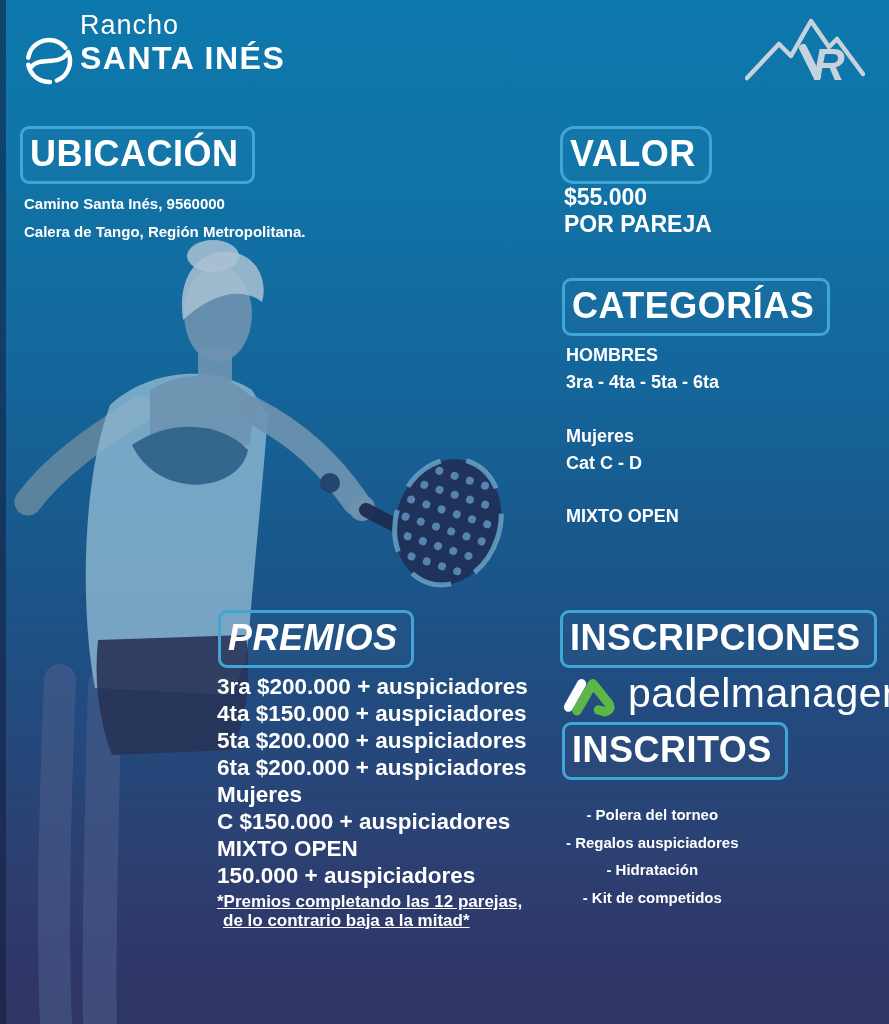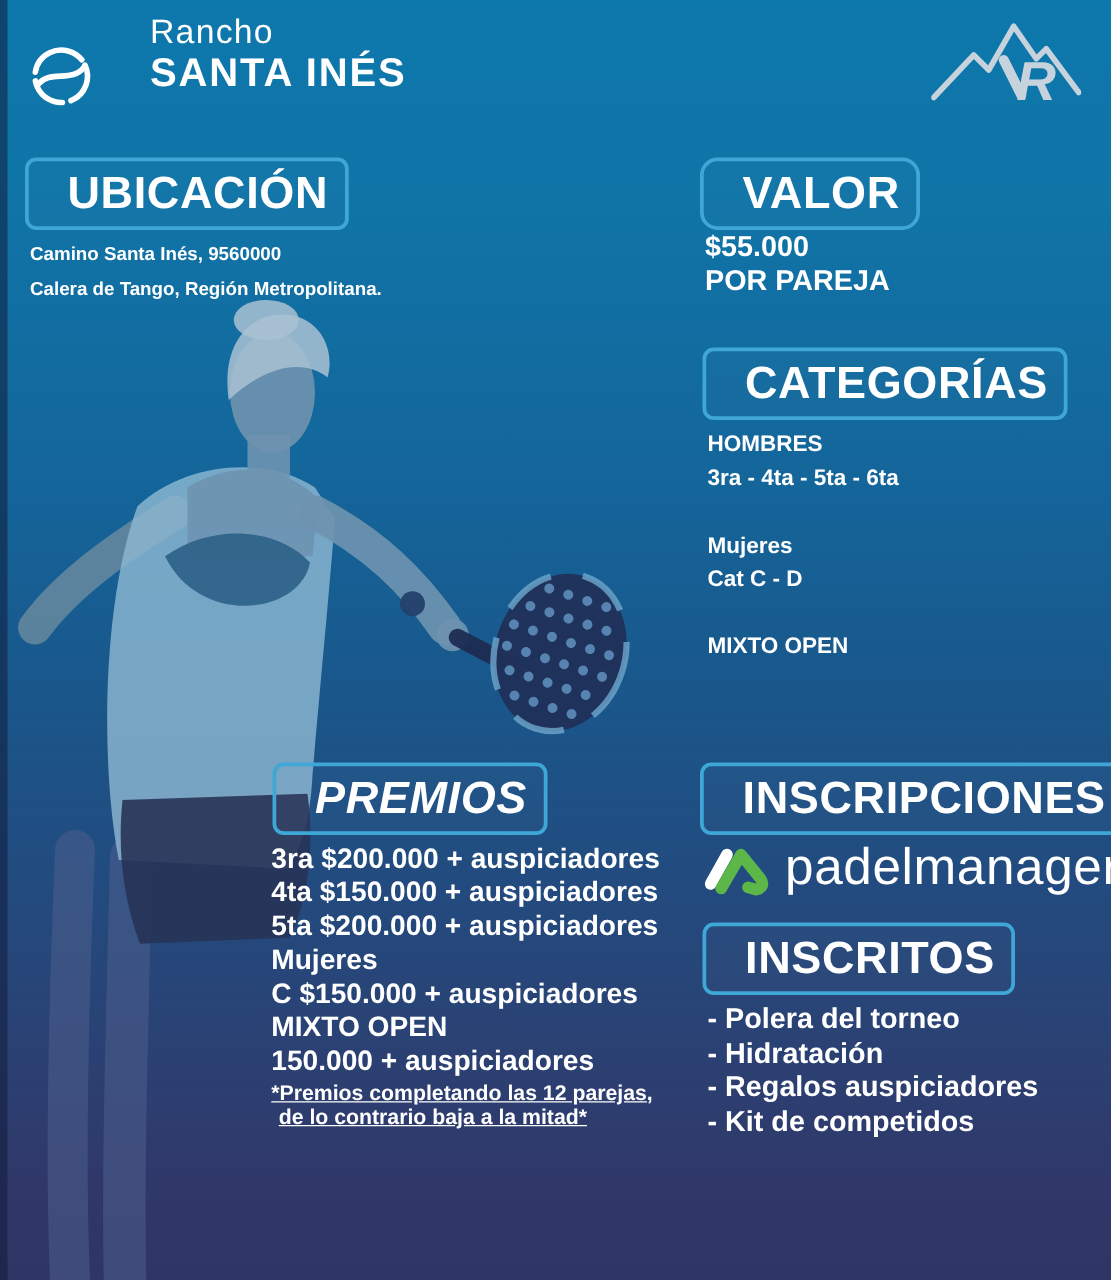--- a/index.html
+++ b/index.html
@@ -15,27 +15,27 @@
   }
   .left-edge{
     position:absolute;left:0;top:0;width:6px;height:100%;
     background:rgba(16,27,58,0.55);
   }
   .hbox{
     position:absolute;
     display:inline-block;
     border:3px solid #3fa7d6;
     border-radius:9px;
-    padding:4px 13px 6px 31px;
+    padding:4px 13px 6px 7px;
     font-size:36px;font-weight:bold;letter-spacing:.5px;
     color:#fff;white-space:nowrap;
     background:rgba(255,255,255,0.02);
   }
   .txt{position:absolute;color:#fff;font-weight:bold;white-space:nowrap;}
-  .brand{position:absolute;left:22px;top:12px;display:flex;align-items:flex-start;gap:40px;}
+  .brand{position:absolute;left:22px;top:12px;display:flex;align-items:flex-start;}
   .brand-text{margin-left:4px;}
   .brand-pre{font-size:27px;font-weight:normal;letter-spacing:1px;line-height:27px;}
   .brand-name{font-size:32px;font-weight:bold;letter-spacing:1.5px;line-height:38px;}
   .woman-svg{position:absolute;left:0;top:240px;pointer-events:none;}
   .pm-row{position:absolute;left:562px;top:670px;display:flex;align-items:center;gap:10px;}
   .pm-text{font-size:41px;font-weight:normal;letter-spacing:.5px;color:#fff;}
   .note{font-size:17px;line-height:19px;margin-top:3px;text-decoration:underline;}
 </style>
 </head>
 <body>
@@ -159,42 +159,43 @@
     <div style="margin-top:26px;">MIXTO OPEN</div>
   </div>
 
   <div class="hbox" style="left:218px;top:610px;font-style:italic;">
     <span>PREMIOS</span>
   </div>
   <div class="txt" style="left:217px;top:673px;font-size:22.5px;line-height:27px;">
     <div>3ra $200.000 + auspiciadores</div>
     <div>4ta $150.000 + auspiciadores</div>
     <div>5ta $200.000 + auspiciadores</div>
+    <div>6ta $200.000 + auspiciadores</div>
     <div>Mujeres</div>
     <div>C $150.000 + auspiciadores</div>
     <div>MIXTO OPEN</div>
     <div>150.000 + auspiciadores</div>
     <div class="note">*Premios completando las 12  parejas,</div>
     <div class="note" style="margin-top:0;padding-left:6px;">de lo contrario baja a la mitad*</div>
   </div>
 
   <div class="hbox" style="left:560px;top:610px;">
     <span>INSCRIPCIONES</span>
   </div>
   <div class="pm-row">
     <svg width="56" height="46" viewBox="0 0 60 48">
       <path d="M7,38 L21,13" stroke="#ffffff" stroke-width="10" stroke-linecap="round" fill="none"></path>
       <path d="M16,42 L33,13 L50,34 Q54,41 46,43 L39,41" stroke="#5cb648" stroke-width="10" stroke-linecap="round" stroke-linejoin="round" fill="none"></path>
     </svg>
     <span class="pm-text">padelmanager</span>
   </div>
 
-  <div class="hbox" style="left:562px;top:738px;">
+  <div class="hbox" style="left:562px;top:722px;">
     <span>INSCRITOS</span>
   </div>
-  <div class="txt" style="left:566px;top:801px;font-size:23px;line-height:27.5px;">
+  <div class="txt" style="left:566px;top:801px;font-size:15px;line-height:27.5px;text-align:center;">
     <div>- Polera del torneo</div>
+    <div>- Regalos auspiciadores</div>
     <div>- Hidratación</div>
-    <div>- Regalos auspiciadores</div>
     <div>- Kit de competidos</div>
   </div>
 
 </div>
 
 </body></html>

